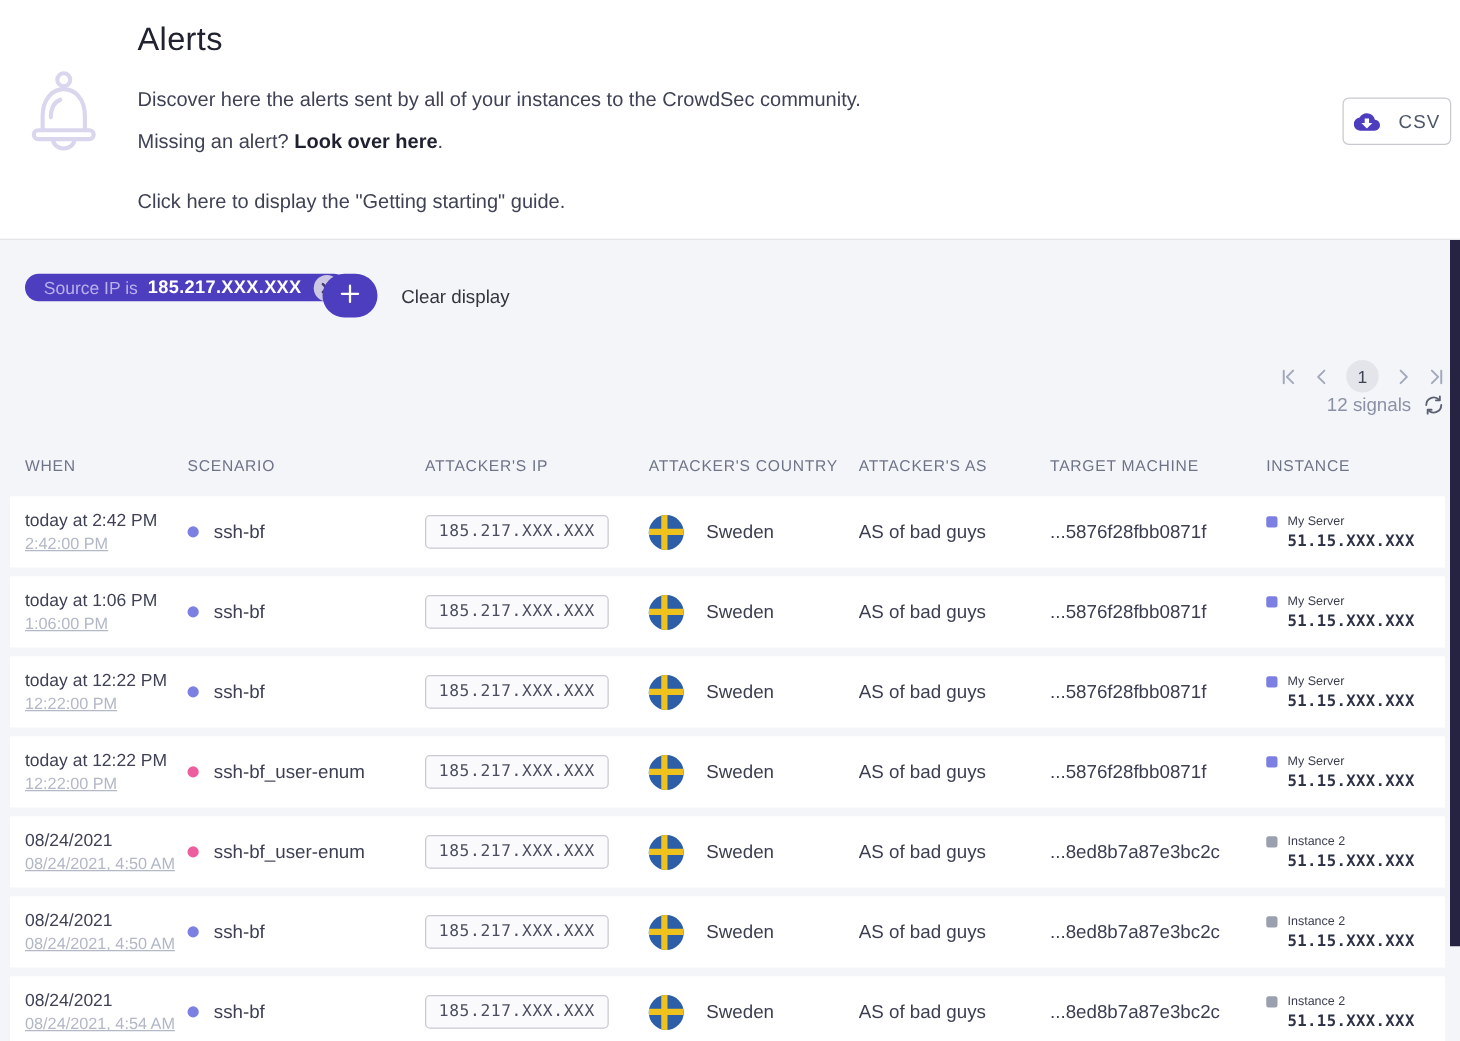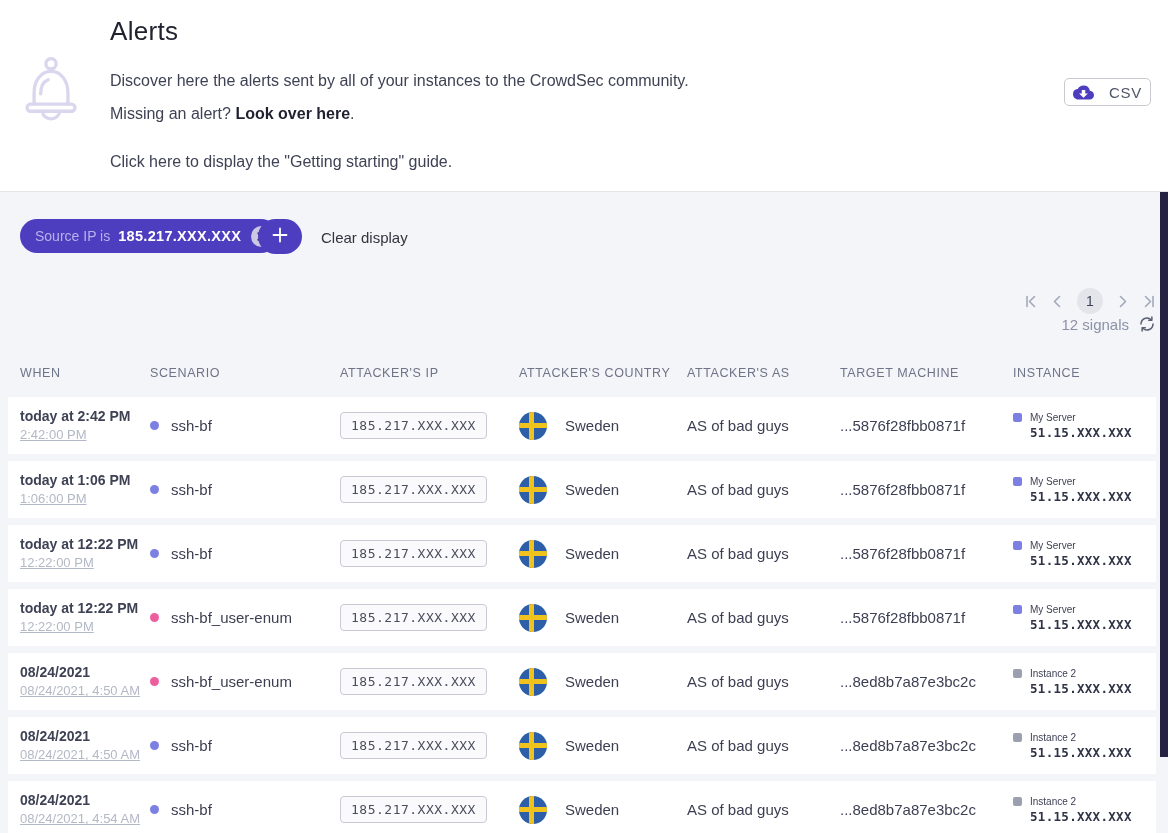--- a/index.html
+++ b/index.html
@@ -8,46 +8,46 @@
 
   
   .header { position:absolute; top:0; left:0; width:100%; height:192px; background:#ffffff; border-bottom:1px solid #e3e4e8; }
   .bell-wrap { position:absolute; top:52px; left:20px; }
   .page-title { position:absolute; top:16px; left:110px; font-size:26px; font-weight:500; color:#20222f; letter-spacing:.3px; }
   .desc { position:absolute; left:110px; font-size:16px; color:#3f4254; }
   .desc-1 { top:72px; }
   .desc-2 { top:105px; }
   .desc-3 { top:153px; }
   .desc b { color:#1f2130; cursor:pointer; }
-  .csv-btn { position:absolute; top:78px; right:17px; width:87px; height:28px; background:#fff; border:1px solid #c9c9cf; border-radius:5px; display:flex; align-items:center; justify-content:center; gap:15px; cursor:pointer; }
+  .csv-btn { position:absolute; top:78px; right:7px; width:87px; height:38px; background:#fff; border:1px solid #c9c9cf; border-radius:5px; display:flex; align-items:center; justify-content:center; gap:15px; cursor:pointer; }
   .csv-btn span { font-size:15px; color:#4e5668; letter-spacing:.8px; }
 
   
-  .chip { position:absolute; top:219px; left:20px; height:34px; background:#4d3ec0; border-radius:17px; display:flex; align-items:center; padding:0 6px 0 15px; gap:8px; }
+  .chip { position:absolute; top:219px; left:20px; height:22px; background:#4d3ec0; border-radius:17px; display:flex; align-items:center; padding:0 6px 0 15px; gap:8px; }
   .chip-label { font-size:14px; color:#b9b1ea; }
   .chip-value { font-size:14.5px; color:#ffffff; font-weight:bold; letter-spacing:.3px; }
   .chip-close { width:21px; height:21px; border-radius:50%; background:#ccc8e3; display:flex; align-items:center; justify-content:center; cursor:pointer; margin-left:2px; }
   .plus-btn { position:absolute; top:219px; left:258px; width:44px; height:35px; background:#4d3ec0; border-radius:18px; border:none; color:#fff; font-size:24px; font-weight:300; line-height:1; display:flex; align-items:center; justify-content:center; cursor:pointer; padding-bottom:3px; }
   .clear-filters { position:absolute; top:229px; left:321px; font-size:15px; color:#33343e; cursor:pointer; }
 
   
   .pagination { position:absolute; top:288px; right:12px; display:flex; align-items:center; gap:15px; }
   .pg-icon { cursor:pointer; display:flex; align-items:center; }
   .pg-current { width:26px; height:26px; border-radius:50%; background:#e4e4eb; color:#3f4254; font-size:14px; display:flex; align-items:center; justify-content:center; cursor:pointer; }
   .signals-row { position:absolute; top:315px; right:12px; display:flex; align-items:center; gap:9px;margin-left:32px; }
   .signals-text { font-size:15px; color:#8b92a6; }
   .refresh { cursor:pointer; display:flex; }
 
   
   .thead, .trow { display:grid; grid-template-columns:130px 190px 179px 168px 153px 173px 1fr; padding-left:12px; align-items:center; }
   .thead { position:absolute; top:358px; left:8px; width:1148px; height:30px; }
   .hcell { font-size:12.5px; color:#6e7487; letter-spacing:.6px; cursor:pointer; }
   .tbody { position:absolute; top:397px; left:8px; width:1148px; display:flex; flex-direction:column; gap:7px; }
   .trow { background:#ffffff; height:57px; }
-  .when-main { font-size:14px; color:#3f4254; line-height:1.35;font-weight:bold; }
+  .when-main { font-size:14px; color:#3f4254; line-height:1.35; }
   .when-sub { font-size:13px; color:#b3b8c6; line-height:1.35;text-decoration:underline; }
   .cell-scenario { display:flex; align-items:center; gap:12px; font-size:15px; color:#3c3f52; }
   .dot { width:9px; height:9px; border-radius:50%; flex:none; }
   .dot.indigo { background:#7c80e2; }
   .dot.pink { background:#ec5f9f; }
   .ip-box { display:inline-block; font-family:"DejaVu Sans Mono", monospace; font-size:13px; color:#4a4d5e; background:#fafafc; border:1px solid #c9cad3; border-radius:4px; padding:5px 10px; letter-spacing:.5px; }
   .cell-country { display:flex; align-items:center; gap:18px; font-size:15px; color:#3c3f52; }
   .flag { position:relative; width:28px; height:28px; border-radius:50%; background:#2d5fa8; overflow:hidden; flex:none; }
   .flag .fv { position:absolute; left:35%; top:0; width:17%; height:100%; background:#f0c21d; }
   .flag .fh { position:absolute; top:41%; left:0; width:100%; height:17%; background:#f0c21d; }

